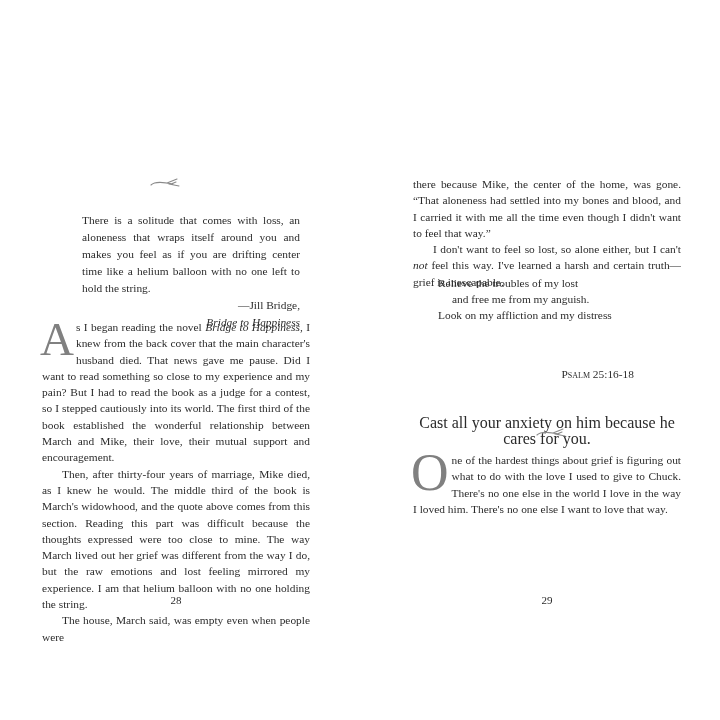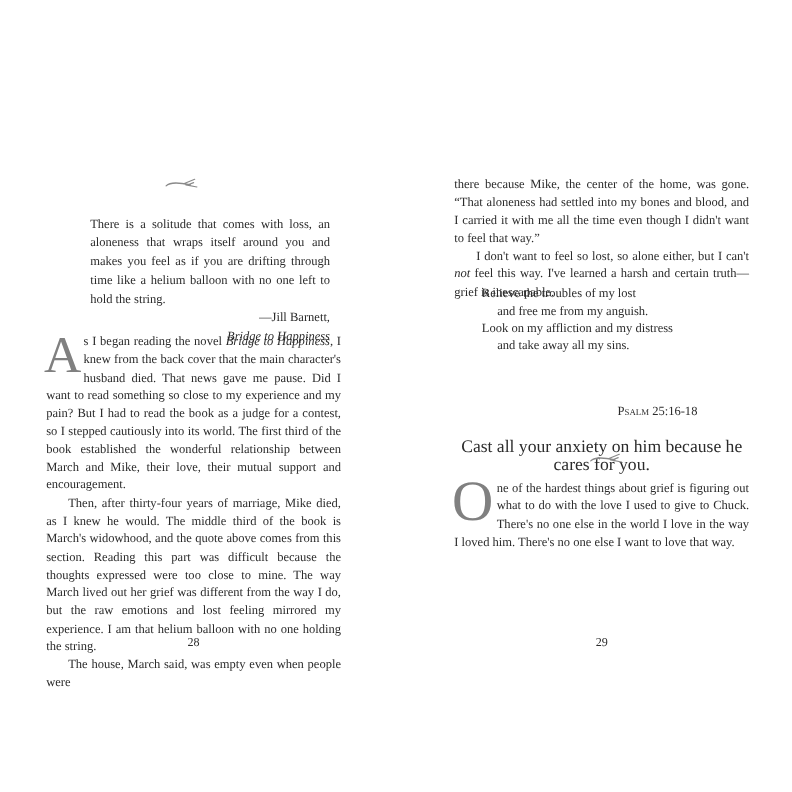--- a/index.html
+++ b/index.html
@@ -1,20 +1,20 @@
 <!DOCTYPE html>
 <html><head>
 <meta charset="utf-8">
 <style>
   html, body { margin:0; padding:0; }
   body {
     width:720px; height:720px; background:#ffffff; position:relative; overflow:hidden;
     font-family:"Liberation Serif","DejaVu Serif",serif; color:#2b2b2b;
   }
-  .page { position:absolute; top:0; height:596px; }
+  .page { position:absolute; top:16px; height:596px; }
   .page-left { left:42px; width:268px; }
   .page-right { left:413px; width:268px; }
   .ornament { position:absolute; display:block; }
   .ornament svg { display:block; }
   .text { font-size:11.4px; line-height:16.3px; text-align:justify; }
   .text p { margin:0; }
   .text p.indent { text-indent:20px; }
   .epigraph { position:absolute; left:40px; top:196px; width:218px; font-size:11.4px; line-height:17px; text-align:justify; }
   .attr { text-align:right; margin:0; }
   .attr-title { font-style:italic; text-align:right; margin:0; }
@@ -39,22 +39,22 @@
 <body>
 
 <div class="page page-left">
   <span class="ornament" style="left:107px; top:160px;">
     <svg width="32" height="14" viewBox="0 0 32 14">
         <path d="M2 9 C6 5, 14 6, 24 8 M18 7 L28 3 M20 8 L30 10 M22 8 L27 6" stroke="#8a8a8a" stroke-width="1.1" fill="none" stroke-linecap="round"></path>
       </svg>
   </span>
 
   <div class="epigraph">
-    <p style="margin:0;">There is a solitude that comes with loss, an aloneness that wraps itself around you and makes you feel as if you are drifting through time like a helium balloon with no one left to hold the string.</p>
-    <p class="attr">—Jill Barnett,</p>
+    <p style="margin:0;">There is a solitude that comes with loss, an aloneness that wraps itself around you and makes you feel as if you are drifting center time like a helium balloon with no one left to hold the string.</p>
+    <p class="attr">—Jill Bridge,</p>
     <p class="attr-title">Bridge to Happiness</p>
   </div>
 
   <div class="text body-left">
     <p>
       <span class="dropcap">A</span><span>s I began reading the novel </span><em>Bridge to Happiness</em><span>, I knew from the back cover that the main character's husband died. That news gave me pause. Did I want to read something so close to my experience and my pain? But I had to read the book as a judge for a contest, so I stepped cautiously into its world. The first third of the book established the wonderful relationship between March and Mike, their love, their mutual support and encouragement.</span>
     </p>
     <p class="indent">Then, after thirty-four years of marriage, Mike died, as I knew he would. The middle third of the book is March's widowhood, and the quote above comes from this section. Reading this part was difficult because the thoughts expressed were too close to mine. The way March lived out her grief was different from the way I do, but the raw emotions and lost feeling mirrored my experience. I am that helium balloon with no one holding the string.</p>
     <p class="indent">The house, March said, was empty even when people were</p>
   </div>
@@ -65,21 +65,20 @@
 <div class="page page-right">
   <div class="text body-right-top">
     <p>there because Mike, the center of the home, was gone. “That aloneness had settled into my bones and blood, and I carried it with me all the time even though I didn't want to feel that way.”</p>
     <p class="indent"><span>I don't want to feel so lost, so alone either, but I can't </span><em>not</em><span> feel this way. I've learned a harsh and certain truth—grief is inescapable.</span></p>
   </div>
 
   <div class="poem">
     <p class="l">Relieve the troubles of my lost</p>
     <p class="l in">and free me from my anguish.</p>
     <p class="l">Look on my affliction and my distress</p>
-    <p class="l in">and take away all my sins.</p>
     <p class="l ref">Psalm 25:16-18</p>
   </div>
 
   <div class="verse2">
     <div>Cast all your anxiety on him because he cares for you.</div>
   </div>
 
   <span class="ornament" style="left:122px; top:410px;">
     <svg width="32" height="14" viewBox="0 0 32 14">
         <path d="M2 9 C6 5, 14 6, 24 8 M18 7 L28 3 M20 8 L30 10 M22 8 L27 6" stroke="#8a8a8a" stroke-width="1.1" fill="none" stroke-linecap="round"></path>

